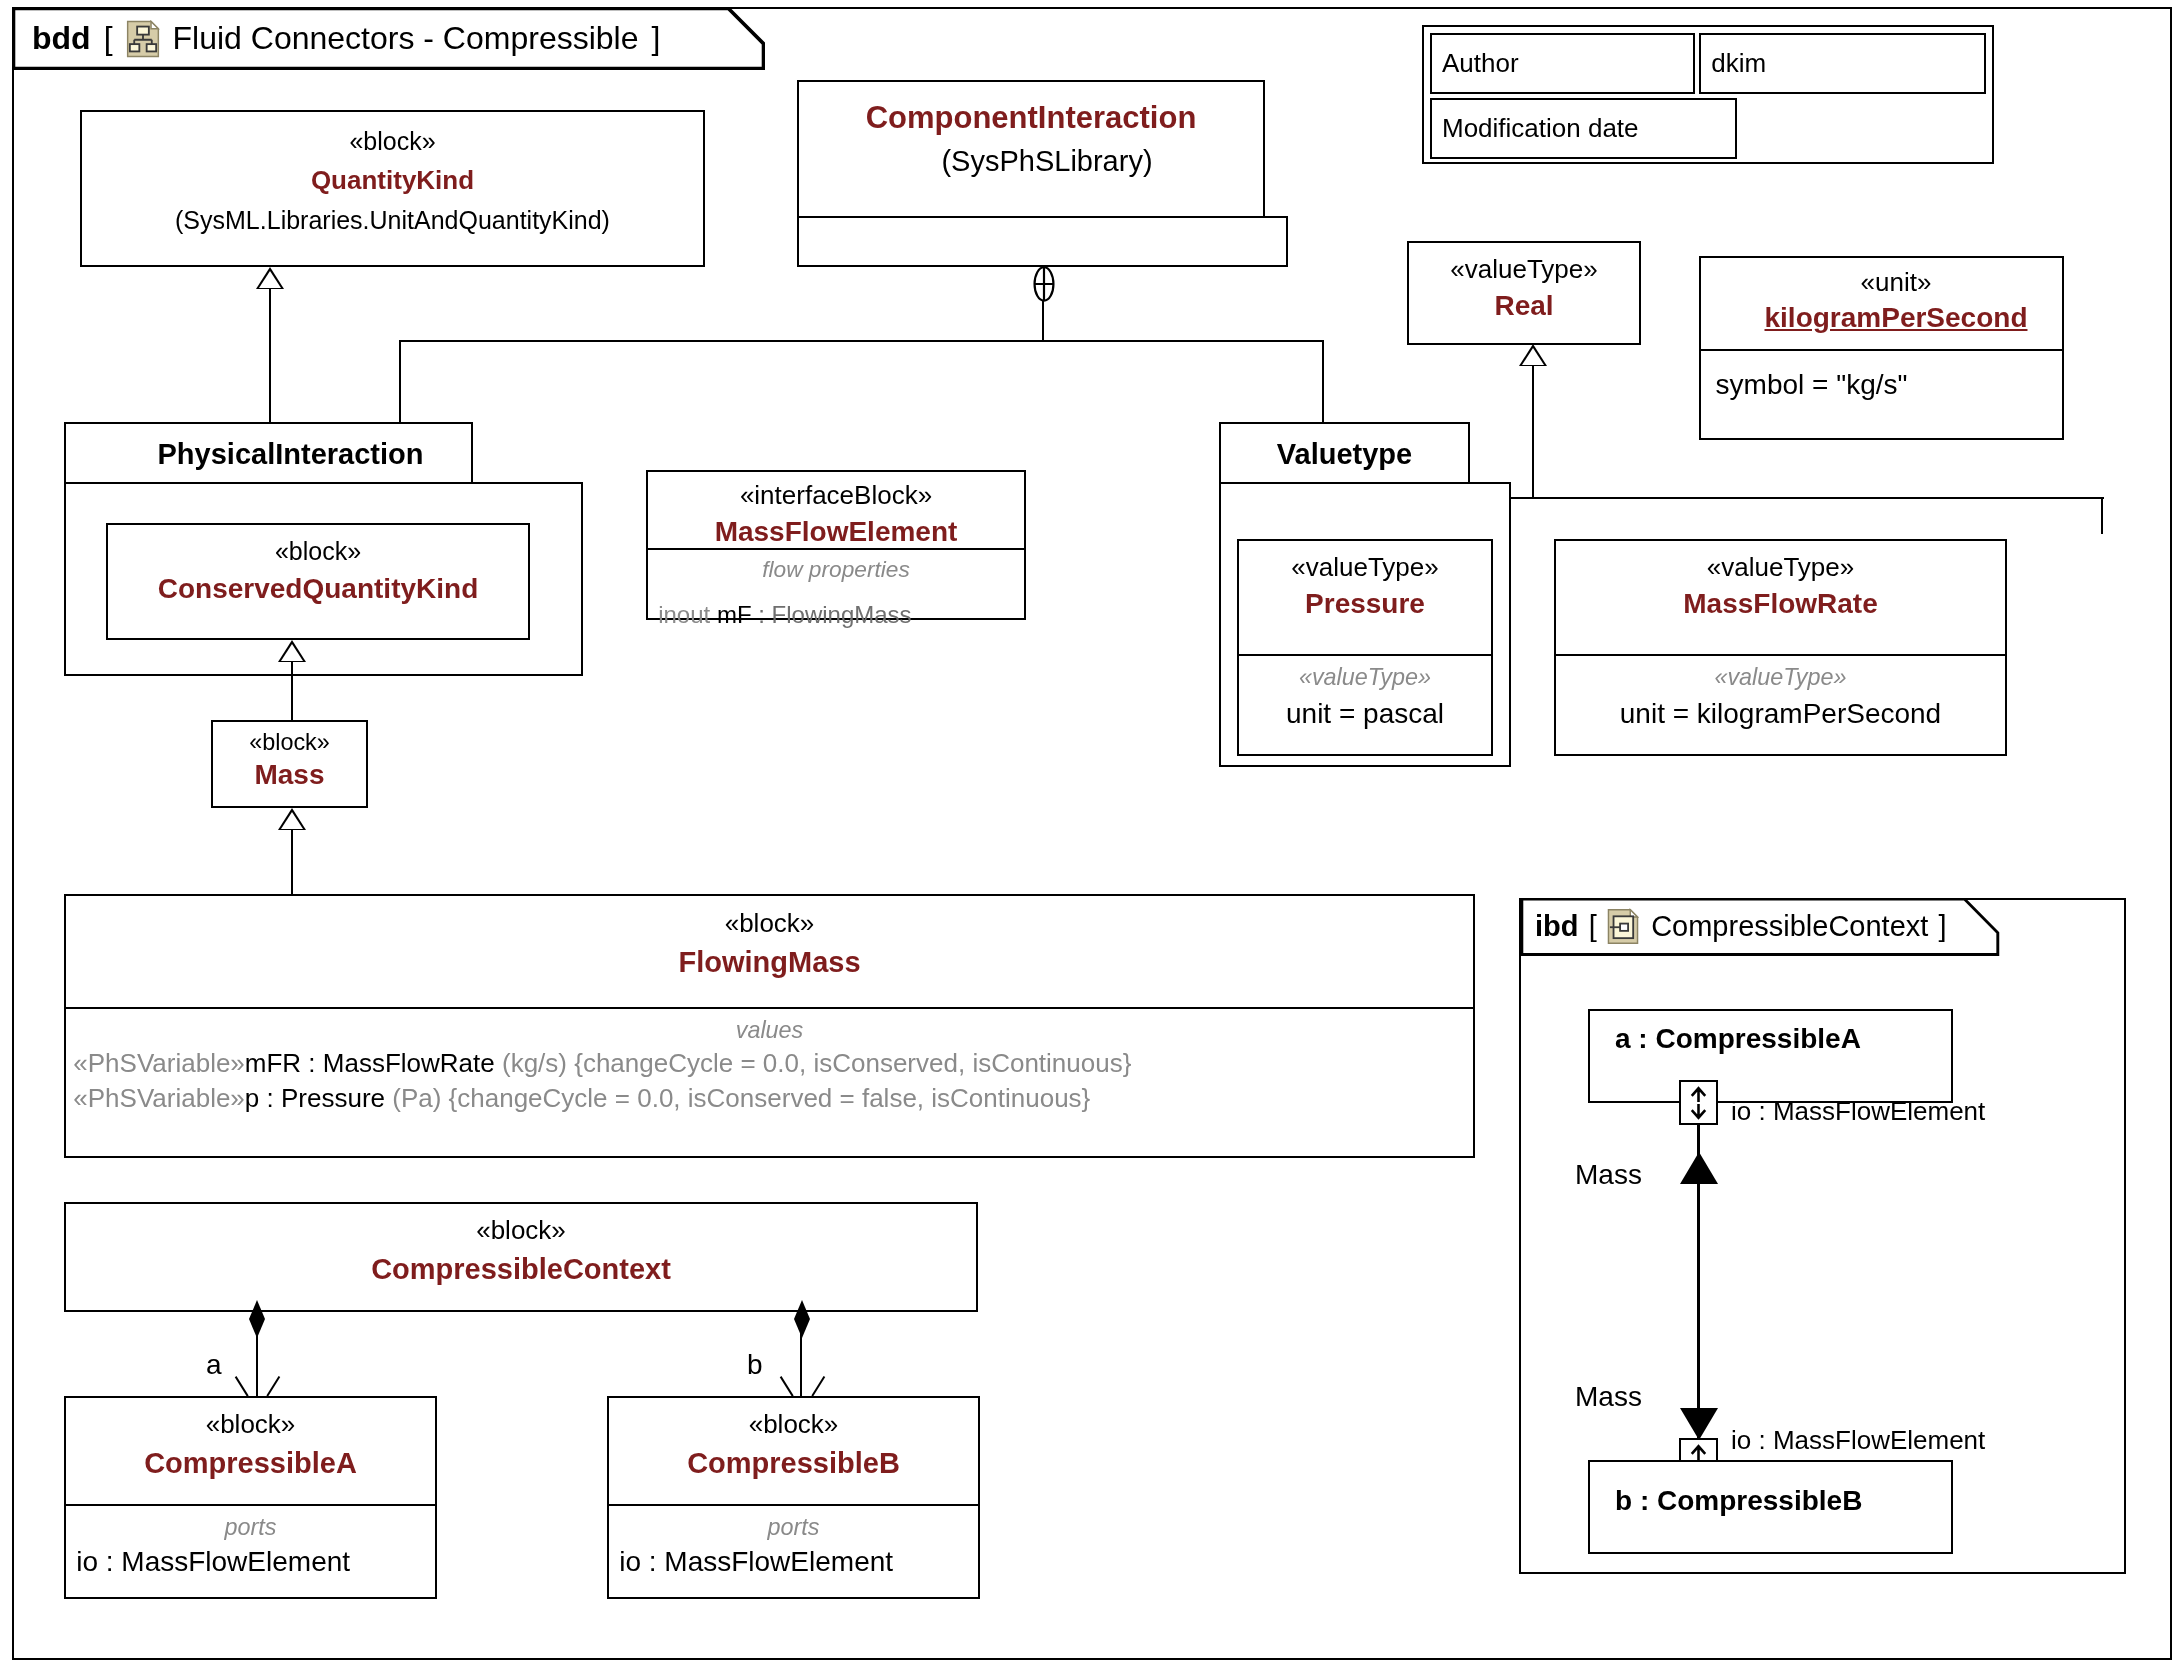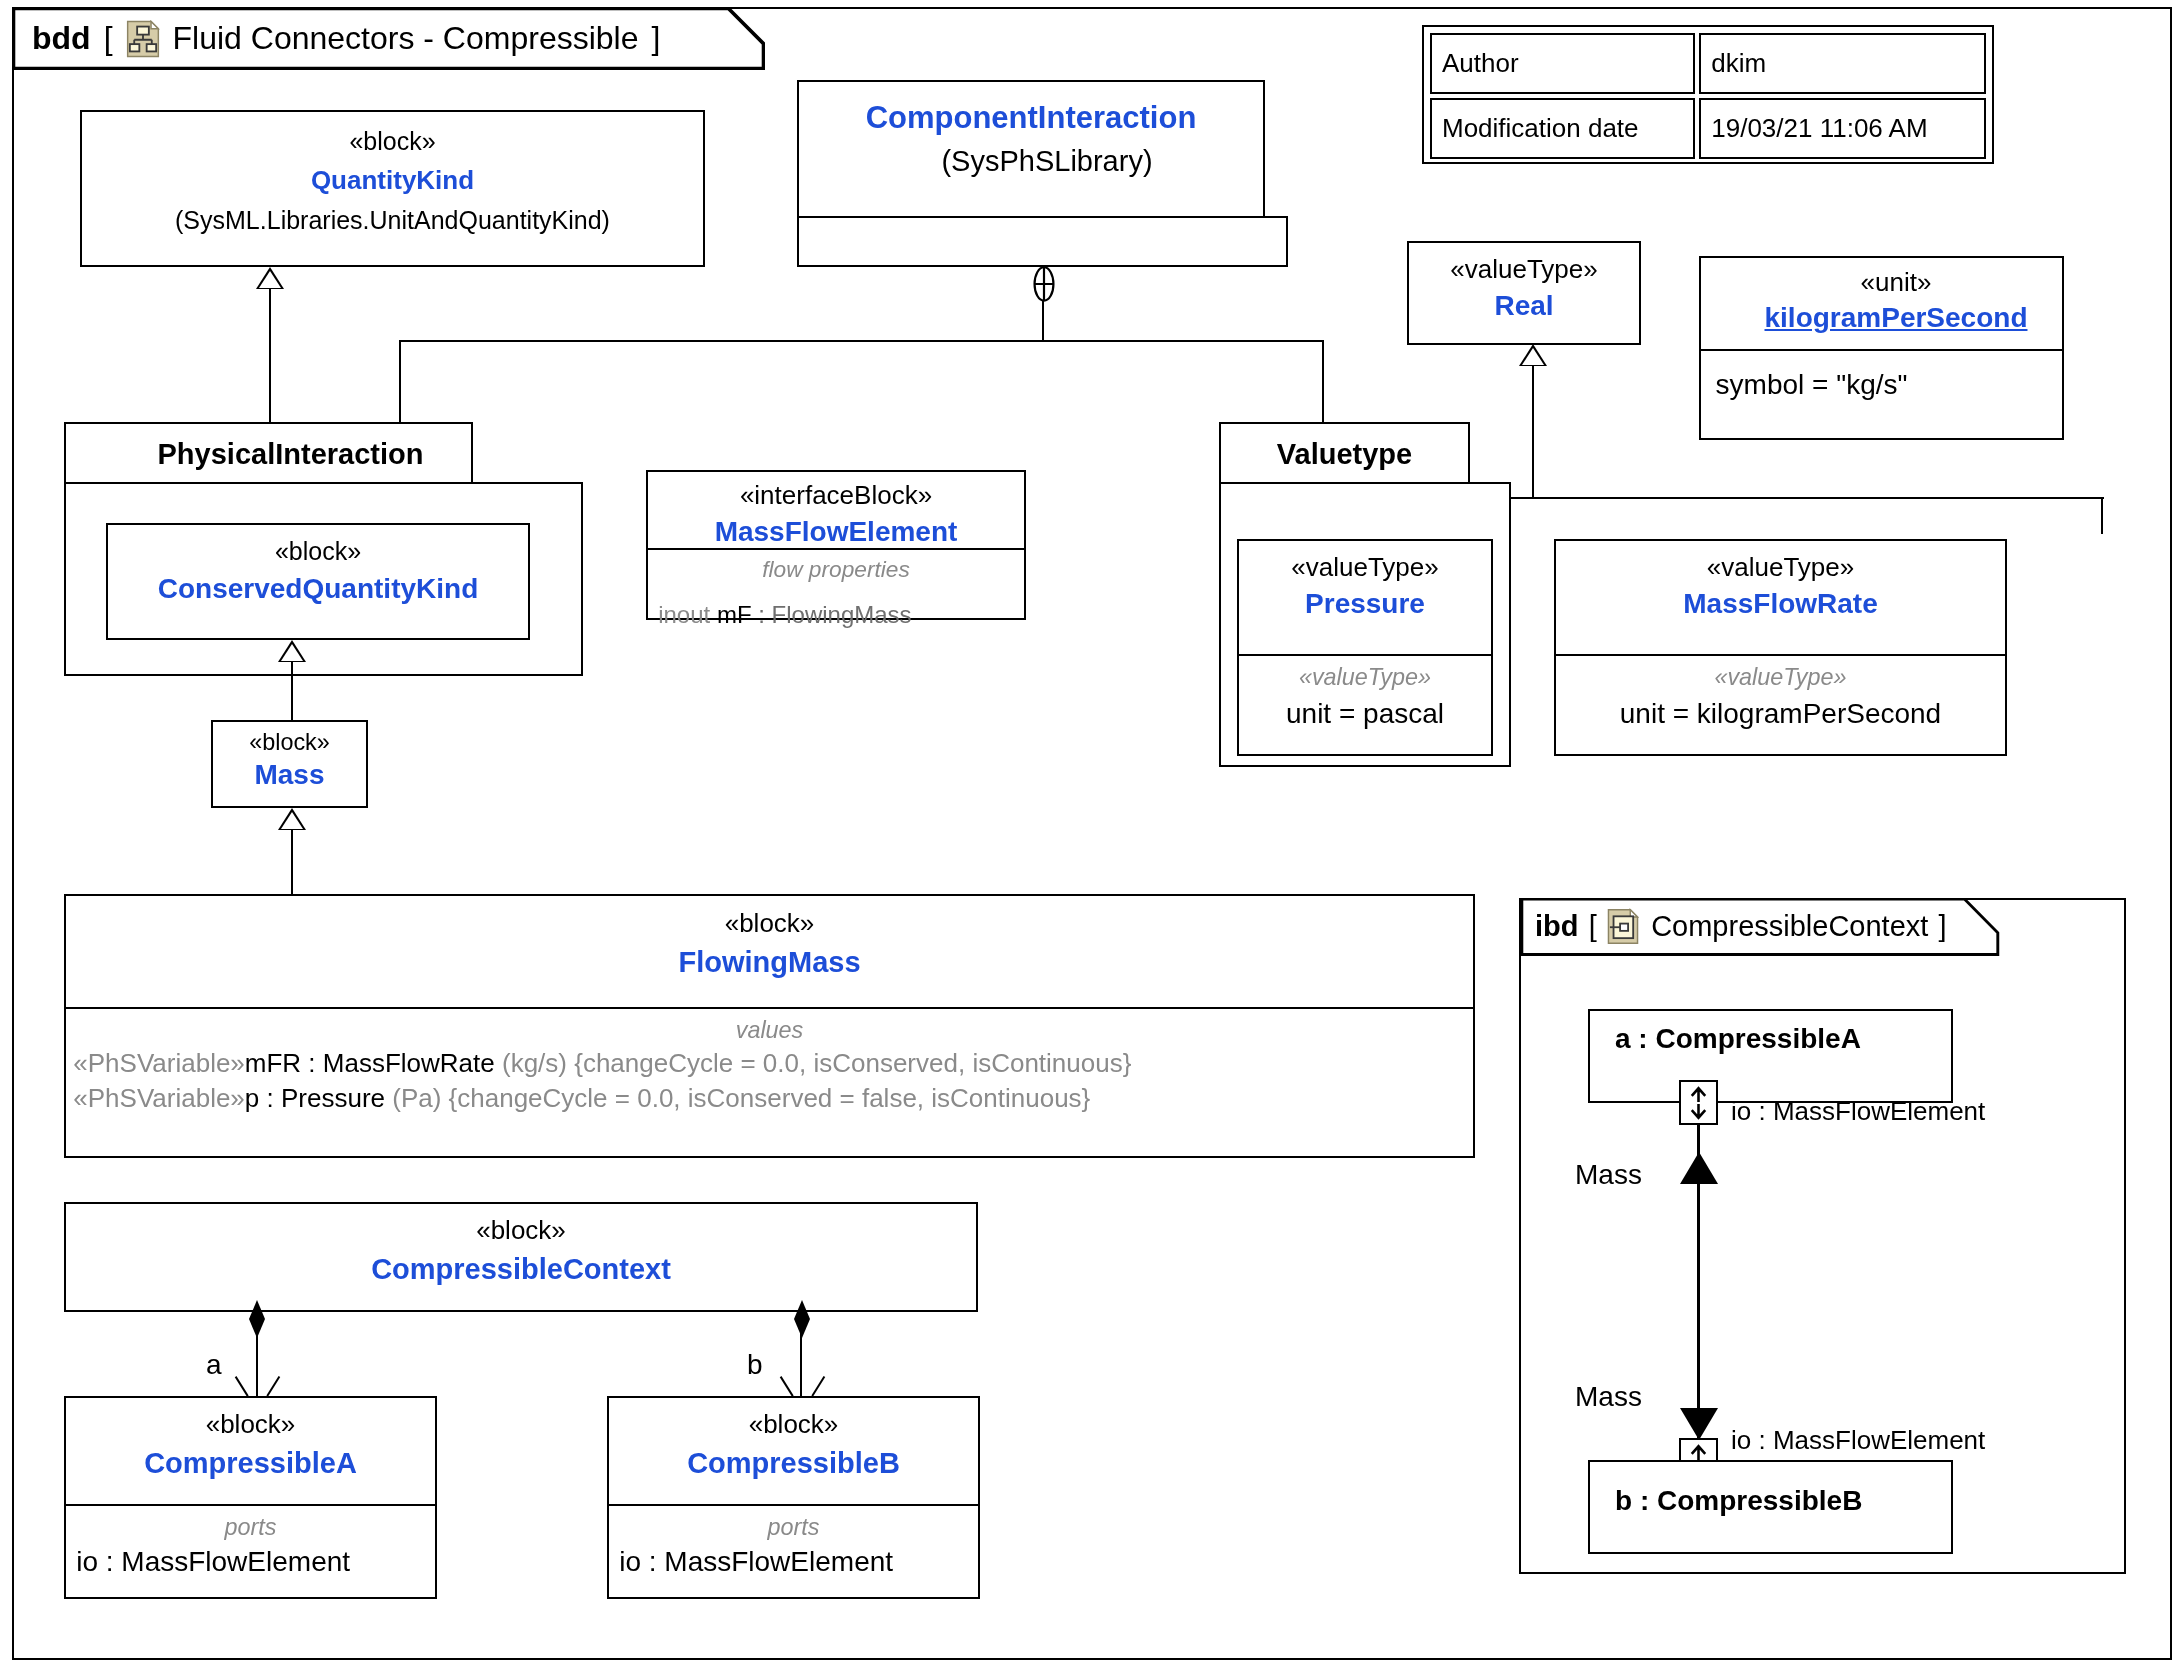--- a/index.html
+++ b/index.html
@@ -18,21 +18,21 @@
   .box{
     position:absolute;box-sizing:border-box;
     background:#ffffff;border:2.2px solid #000;
   }
   .frame-outer{
     position:absolute;box-sizing:border-box;
     background:#ffffff;border:2.9px solid #000;
   }
   .ctr{text-align:center;}
   .blk-stereo{font-size:25px;color:#000;line-height:1.15;text-align:center;}
-  .blk-name{font-size:26px;font-weight:bold;color:#1d4ed8;line-height:1.15;text-align:center;}
+  .blk-name{font-size:26px;font-weight:bold;color:#7f1d1d;line-height:1.15;text-align:center;}
   .blk-sub{font-size:25px;color:#000;line-height:1.15;text-align:center;}
   .compartment-title{font-size:22.7px;font-style:italic;color:#8a8a8a;text-align:center;line-height:1.2;}
   .prop-line{font-size:24px;color:#000;line-height:1.28;}
   .gray{color:#8a8a8a;}
   .dgray{color:#6f6f6f;}
   .tab-clip{position:absolute;}
 
   
   .dicon{width:34px;height:37px;position:relative;display:inline-block;}
   .dicon svg{display:block;}
@@ -140,21 +140,20 @@
     <span style="font-size:32px;color:#000;">]</span>
   </div>
 
   <div class="meta-wrap" style="left:1422px;top:25px;width:572px;height:139px;">
     <div class="meta-row" style="height:61px;">
       <div class="meta-cell" style="width:307px;height:61px;">Author</div>
       <div class="meta-cell" style="width:333px;height:61px;margin-left:4.4px;">dkim</div>
     </div>
     <div class="meta-row" style="height:61px;margin-top:4.4px;">
       <div class="meta-cell" style="width:307px;height:61px;">Modification date</div>
-      <div class="meta-cell" style="width:333px;height:61px;margin-left:4.4px;">19/03/21 11:06 AM</div>
     </div>
   </div>
 
   <div class="box" style="left:80px;top:110px;width:625px;height:157px;">
     <div class="blk-stereo" style="margin-top:14.6px;">«block»</div>
     <div class="blk-name" style="margin-top:10.2px;">QuantityKind</div>
     <div class="blk-sub" style="margin-top:10.2px;">(SysML.Libraries.UnitAndQuantityKind)</div>
   </div>
 
   <div class="box" style="left:797px;top:80px;width:468px;height:139px;">

